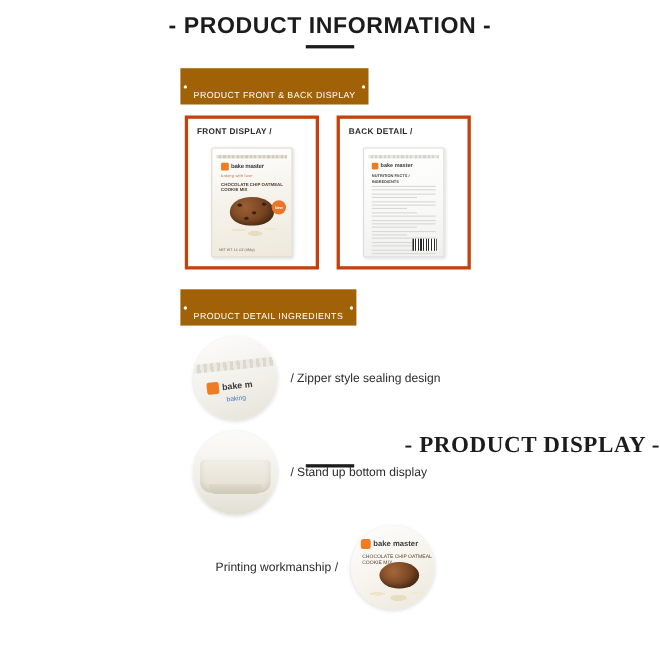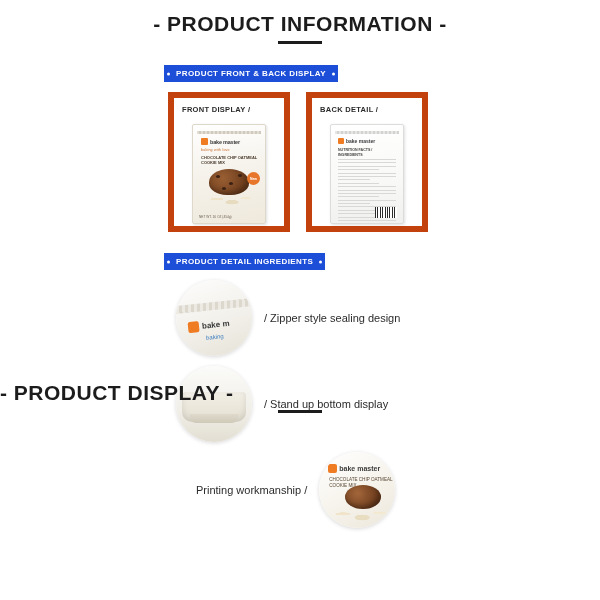--- a/index.html
+++ b/index.html
@@ -28,26 +28,26 @@
   .title-underline {
     width: 44px;
     height: 3px;
     background: #1c1c1c;
     margin: 5px auto 0 auto;
   }
 
   
   .tag {
     display: inline-block;
-    background: #1d4ed8;
+    background: #a16207;
     color: #ffffff;
     font-size: 8px;
-    font-weight: bold;
+    font-weight: normal;
     letter-spacing: 0.4px;
-    padding: 4px 9px 4px 9px;
+    padding: 20px 9px 4px 9px;
     position: relative;
   }
   .tag::before, .tag::after {
     content: "";
     position: absolute;
     top: 50%;
     transform: translateY(-50%);
     width: 3px; height: 3px;
     background: #ffffff;
     border-radius: 50%;
@@ -61,21 +61,21 @@
   
   .display-row {
     display: flex;
     gap: 16px;
     padding-left: 168px;
     margin-top: 10px;
   }
   .display-box {
     width: 122px;
     height: 140px;
-    border: 6px solid #c2410c;
+    border: 3px solid #c2410c;
     position: relative;
     background: #fff;
   }
   .display-box .box-label {
     position: absolute;
     top: 7px; left: 8px;
     font-size: 7.5px;
     font-weight: bold;
     letter-spacing: 0.3px;
     color: #2a2a2a;
@@ -269,22 +269,23 @@
   }
   .c3 .gusset {
     position: absolute; left: 14px; right: 14px; top: 48px; height: 9px;
     background: linear-gradient(180deg,#ded9cb 0%,#cfc9b9 100%);
     border-radius: 0 0 6px 6px;
   }
 
   
   .bottom-title {
     position: absolute;
-    left: 0; right: 0; bottom: 28px;
-    text-align: left;
+    left: 0; right: 0; bottom: 16px;
+    text-align: right;
+    font-family: Liberation Serif, serif;
   }
   .bottom-title .t {
     font-size: 21px; font-weight: bold; letter-spacing: 0.5px; color: #1c1c1c;
   }
 </style>
 </head>
 <body>
 
 <div class="page">
 

